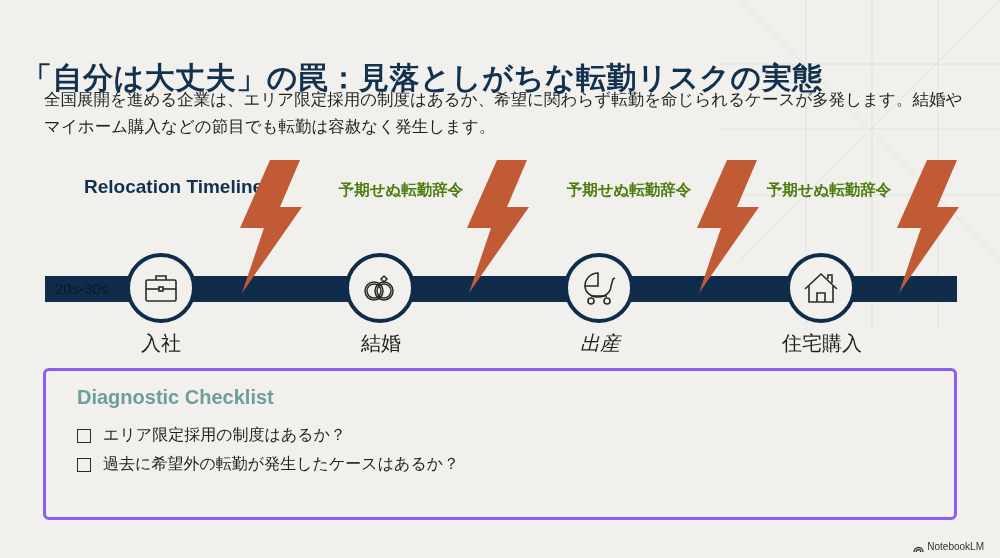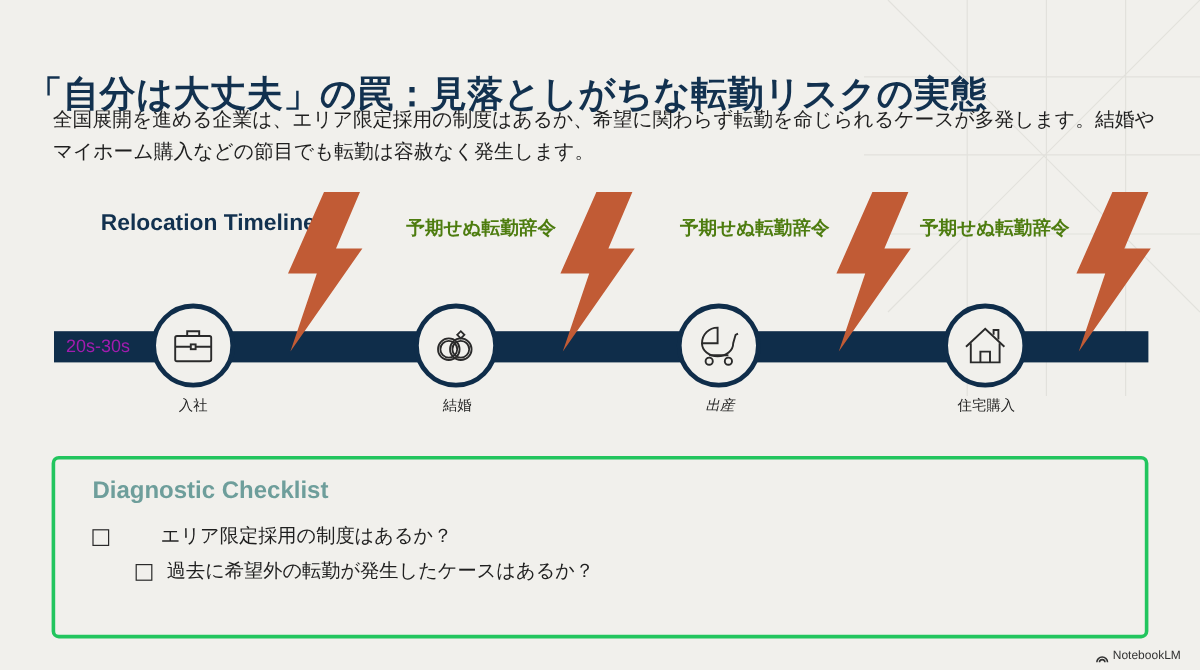--- a/index.html
+++ b/index.html
@@ -25,41 +25,41 @@
     font-size: 19px; font-weight: bold; color: #12314f;
     font-family: "Liberation Sans", "DejaVu Sans", sans-serif;
     margin-left: 40px;
   }
   .timeline-bar {
     position: absolute; left: 45px; top: 276px; width: 912px; height: 26px;
     background: #0f2d4a;
   }
   .age-label {
     position: absolute; left: 55px; top: 278px; height: 22px; line-height: 22px;
-    font-size: 15px; color: #a21caf;
+    font-size: 15px; color: #0f172a;
     font-family: "Liberation Sans", "DejaVu Sans", sans-serif;
   }
   .node {
     position: absolute; width: 62px; height: 62px; border-radius: 50%;
     background: #f1f0ec; border: 4px solid #0f2d4a;
     display: flex; align-items: center; justify-content: center;
   }
   .node svg { width: 40px; height: 40px; }
   .node-label {
     position: absolute; width: 140px; text-align: center;
-    font-size: 12px; color: #1f1f1f;
+    font-size: 20px; color: #1f1f1f;
   }
   .event-label {
     position: absolute; width: 200px; text-align: center;
     font-size: 15.5px; color: #4d7c0f; font-weight: bold;
   }
   .bolt { position: absolute; }
   .checklist {
-    position: absolute; left: 43px; top: 380px; width: 908px; height: 146px;
-    border: 3px solid #22c55e; border-radius: 6px; background: #f1f0ec;
+    position: absolute; left: 43px; top: 368px; width: 908px; height: 146px;
+    border: 3px solid #8b5cf6; border-radius: 6px; background: #f1f0ec;
   }
   .checklist-title {
     position: absolute; left: 31px; top: 15px;
     font-size: 20px; font-weight: bold; color: #6e9e9b;
     font-family: "Liberation Sans", "DejaVu Sans", sans-serif;
   }
   .check-item {
     position: absolute; left: 31px; display: flex; align-items: center;
     font-size: 16px; color: #1f1f1f; white-space: nowrap;
   }
@@ -159,25 +159,25 @@
       <path d="M8 18 V34 H32 V18"></path>
       <path d="M16 34 V25 H24 V34"></path>
       <path d="M27 11 V7 H31 V15"></path>
     </g>
   </svg>
 </div>
 <div class="node-label" style="left:752px; top:330px;">住宅購入</div>
 
 <div class="checklist">
   <div class="checklist-title">Diagnostic Checklist</div>
-  <div class="check-item" style="top:54px;gap:31px;">
+  <div class="check-item" style="top:54px;">
     <span class="checkbox"></span>
     <span>エリア限定採用の制度はあるか？</span>
   </div>
-  <div class="check-item" style="top:83px;margin-left:36px;">
+  <div class="check-item" style="top:83px;">
     <span class="checkbox"></span>
     <span>過去に希望外の転勤が発生したケースはあるか？</span>
   </div>
 </div>
 
 <div class="brand">
   <svg width="11" height="8" viewBox="0 0 11 8">
     <g fill="none" stroke="#333" stroke-width="1.3">
       <path d="M1 8 A4.5 4.5 0 0 1 10 8"></path>
       <path d="M3.2 8 A2.3 2.3 0 0 1 7.8 8"></path>

